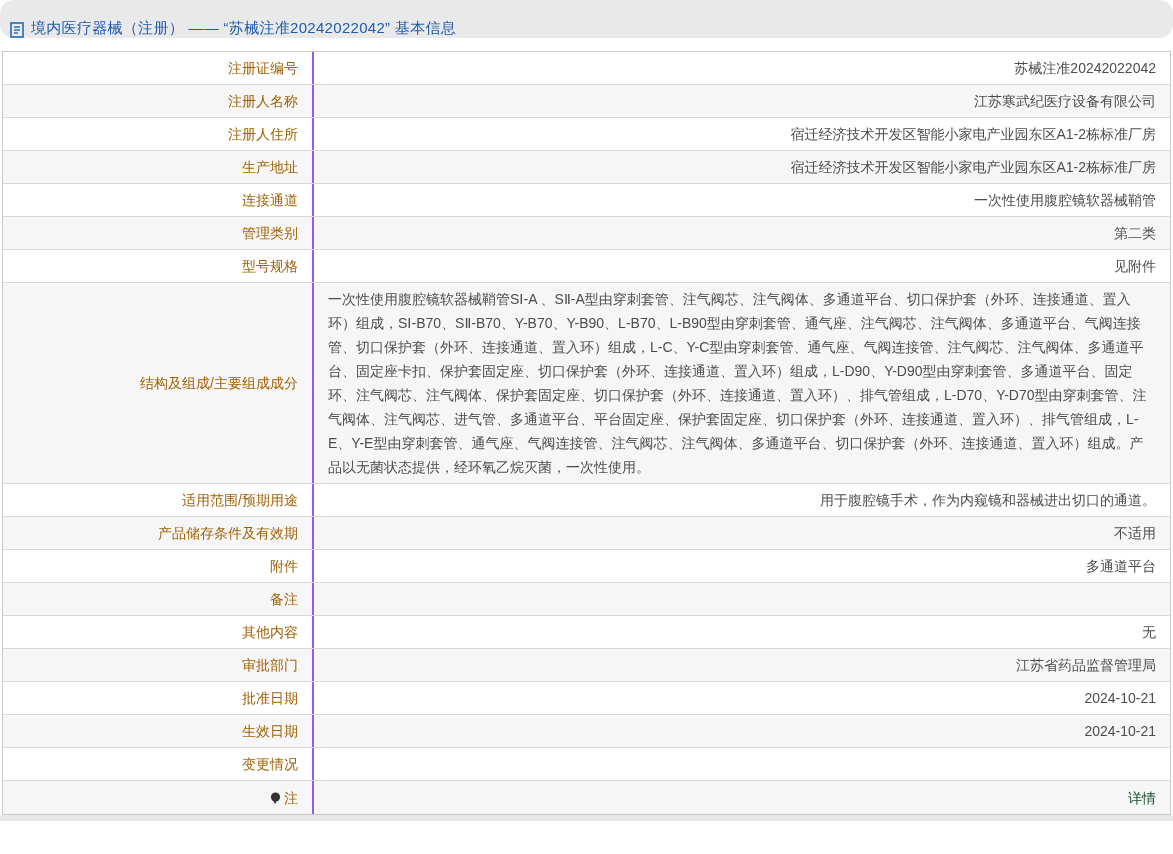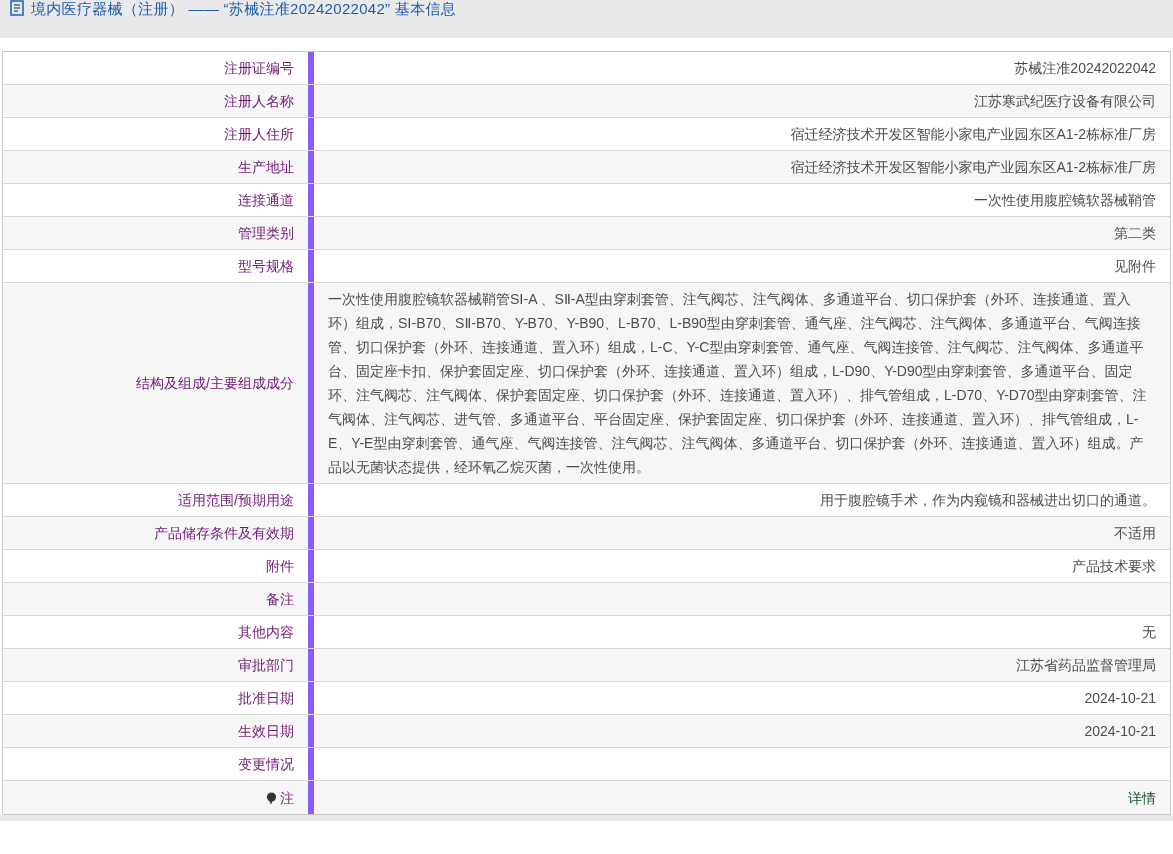--- a/index.html
+++ b/index.html
@@ -1,39 +1,39 @@
 <!DOCTYPE html>
 <html><head>
 <meta charset="utf-8">
 <style>
   * { margin:0; padding:0; box-sizing:border-box; }
   html,body { width:1173px; background:#ffffff; font-family:"Liberation Sans","DejaVu Sans",sans-serif; }
   .titlebar{
-    height:38px; background:#e9e9e9; display:flex; align-items:flex-start;
-    padding:0 10px; gap:7px;
+    height:38px; background:#e9e9e9; display:flex; align-items:flex-end;
+    padding:0 10px; gap:7px;border-radius:14px;
   }
   .titlebar .doc-icon{ display:inline-flex; flex:0 0 auto; }
   .page-title{ color:#1f5cae; font-size:15px; letter-spacing:0.3px; white-space:nowrap; }
   .info-table{
     margin:13px 2px 0 2px;
     border:1px solid #c9c9c9;
     background:#ffffff;
   }
   .t-row{
     display:flex; align-items:stretch; min-height:33px;
     border-bottom:1px solid #d9d9d9; background:#ffffff;
   }
   .t-row:last-child{ border-bottom:none; }
   .t-row:nth-child(even){ background:#f6f6f6; }
   .cell-label{
     width:311px; flex:0 0 311px;
     display:flex; align-items:center; justify-content:flex-end;
     padding:4px 14px; 
-    border-right:6px solid #8b5cf6;
-    color:#701a75; font-size:14px; line-height:20px;
+    border-right:2px solid #8b5cf6;
+    color:#a16207; font-size:14px; line-height:20px;
   }
   .cell-value{
     flex:1 1 auto; display:flex; align-items:center;
     padding:4px 14px; color:#4d4d4d; font-size:14px; line-height:24px;justify-content:flex-end;
   }
   .cell-value .val{ word-break:break-all; }
   .cell-value a{ color:#14532d; text-decoration:none; font-size:14px; }
   .note-icon{ display:inline-flex; margin-right:3px; position:relative; top:1px; }
   .page-bottom{ height:6px; background:#e7e7e7; margin-top:0; }
 </style>
@@ -109,21 +109,21 @@
   </div>
   <div class="t-row">
     <div class="cell-label">产品储存条件及有效期</div>
     <div class="cell-value">
         <span class="val">不适用</span>
       </div>
   </div>
   <div class="t-row">
     <div class="cell-label">附件</div>
     <div class="cell-value">
-        <span class="val">产品技术要求</span>
+        <span class="val">多通道平台</span>
       </div>
   </div>
   <div class="t-row">
     <div class="cell-label">备注</div>
     <div class="cell-value">
         <span class="val"></span>
       </div>
   </div>
   <div class="t-row">
     <div class="cell-label">其他内容</div>

